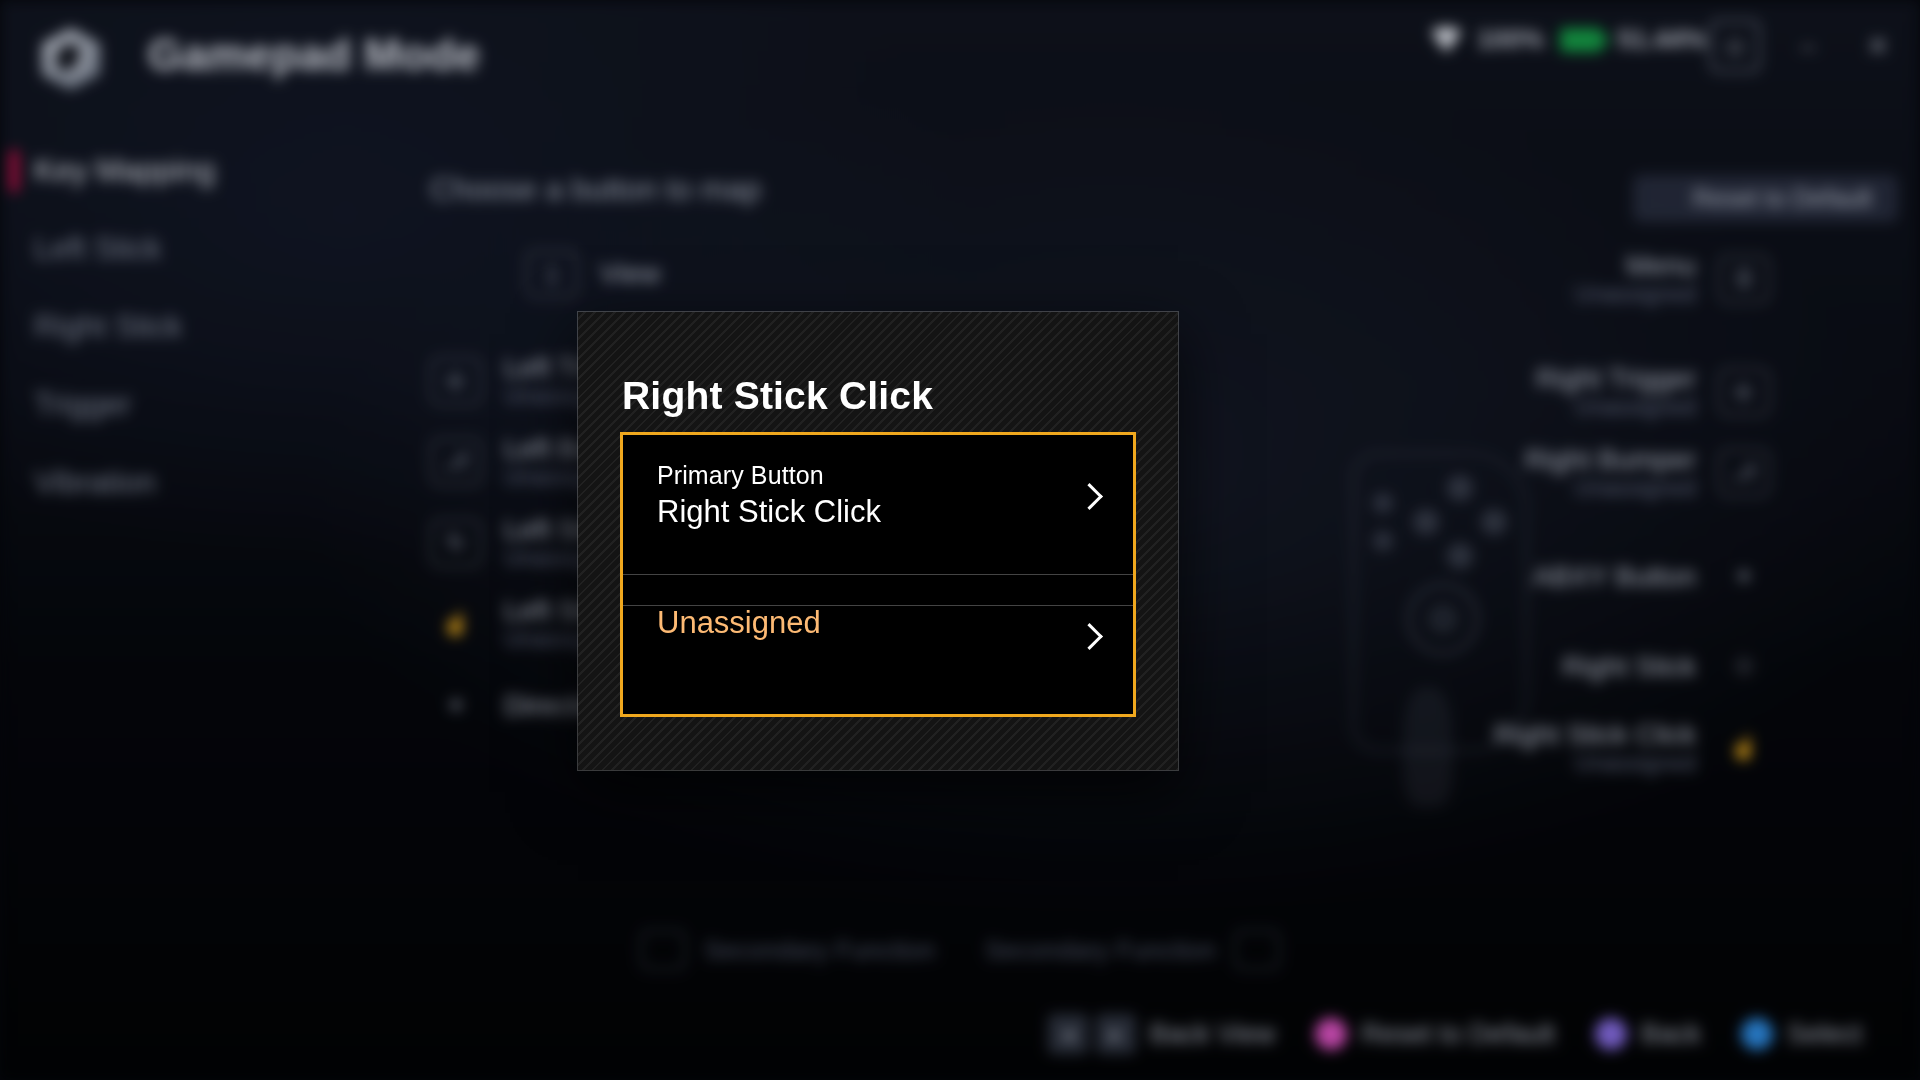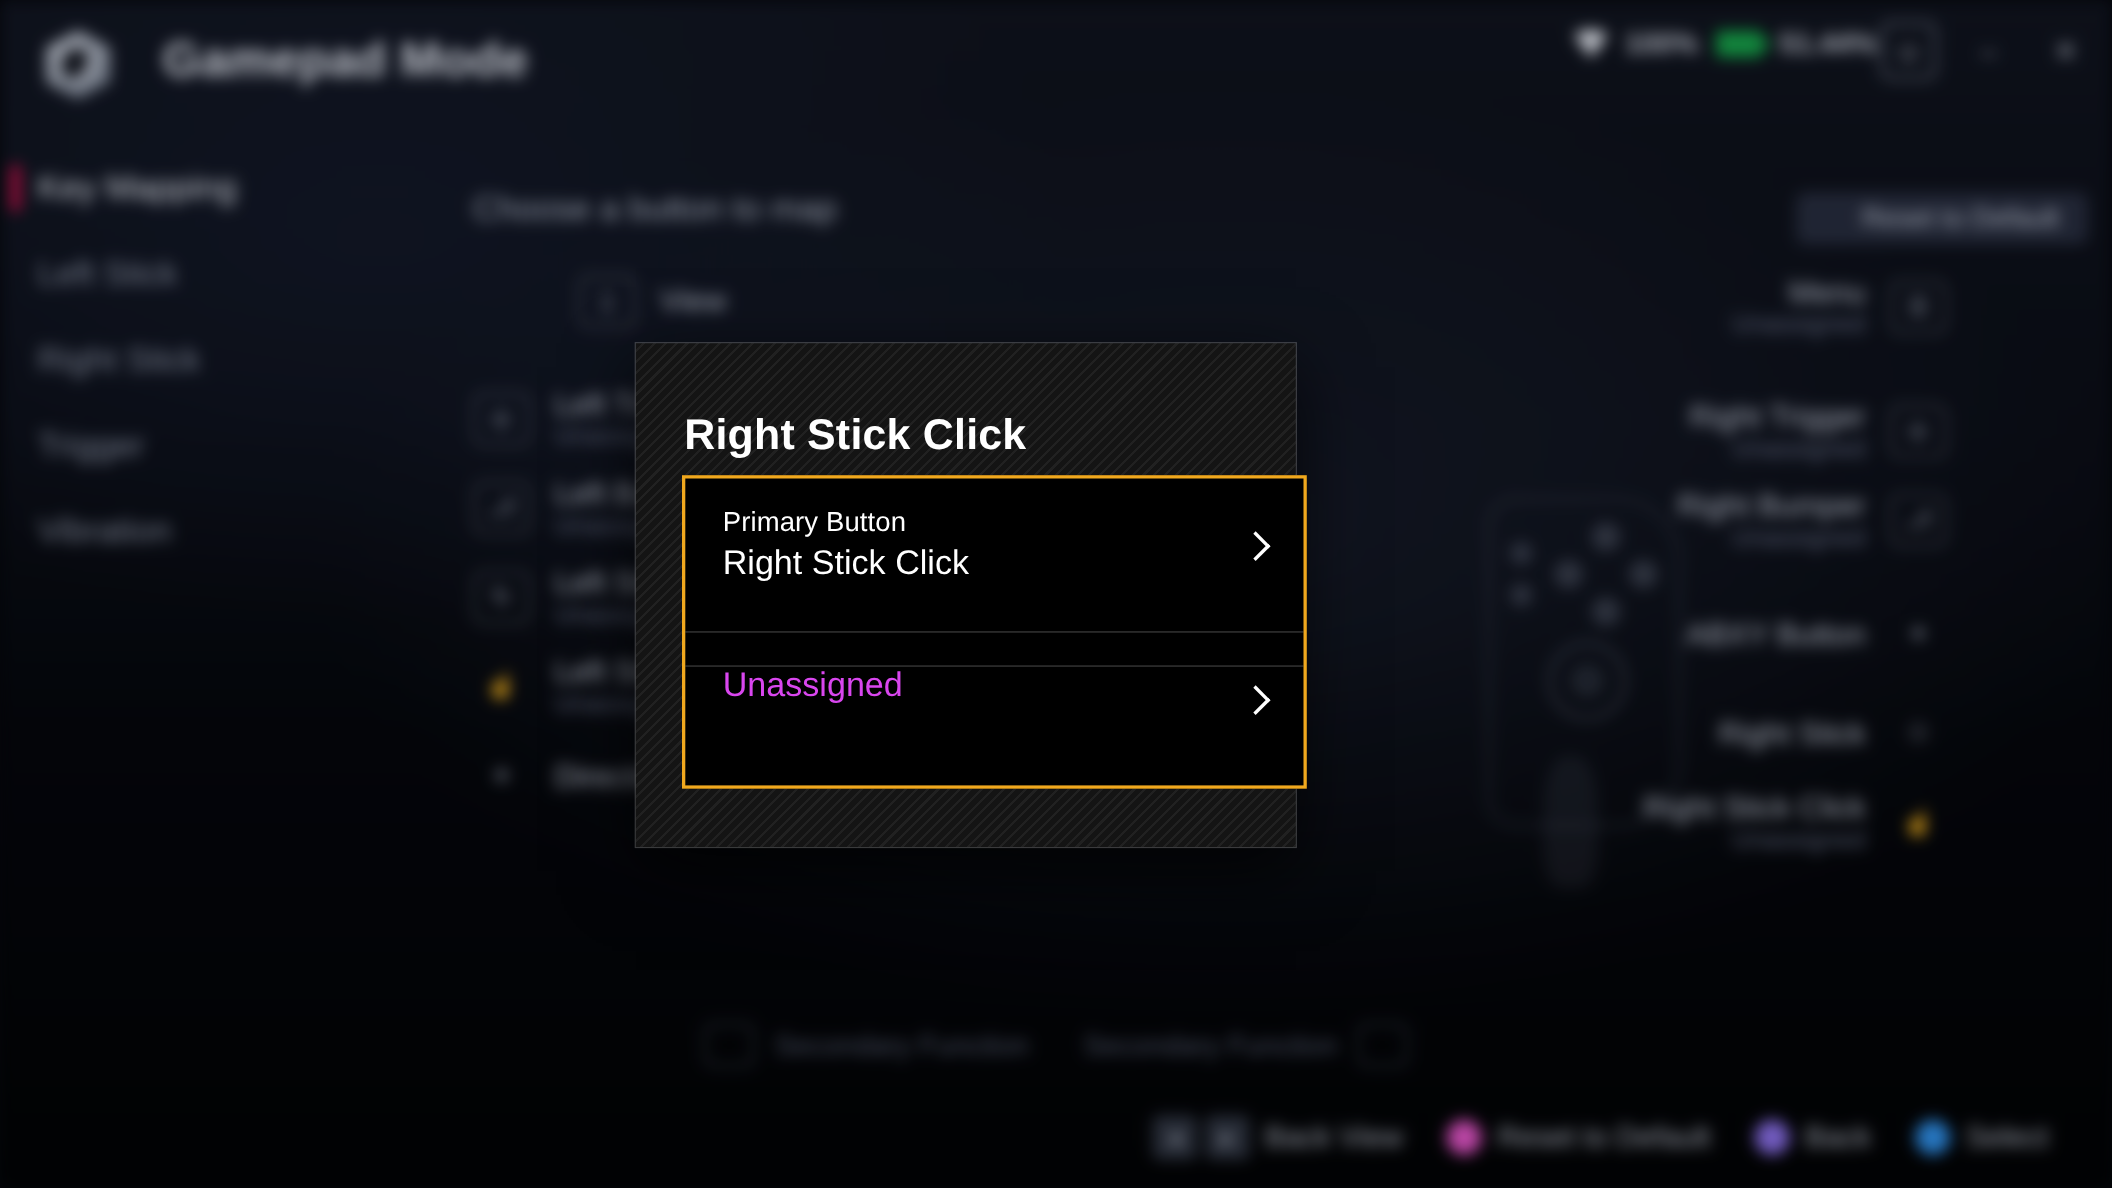--- a/index.html
+++ b/index.html
@@ -156,28 +156,28 @@
         rgba(255,255,255,.055) 2px,
         rgba(0,0,0,0) 2px,
         rgba(0,0,0,0) 7px);
     box-shadow: 0 0 0 1px rgba(190,190,190,.30), 0 22px 60px rgba(0,0,0,.75);
   }
   .modal-title {
     position:absolute; left:44px; top:62px;
     font-size:39px; font-weight:700; color:#ffffff; letter-spacing:.2px;
   }
   .opt-box {
-    position:absolute; left:42px; top:120px; width:568px; height:285px;
+    position:absolute; left:42px; top:120px; width:516px; height:285px;
     border:3px solid #f0a81e;
     background:#000000;
   }
   .opt-row { position:relative; height:140px; padding:26px 0 0 34px; }
   .opt-label { font-size:25px; color:#ffffff; letter-spacing:.1px; }
   .opt-value { font-size:31px; color:#ffffff; margin-top:4px; }
-  .opt-value.muted { color:#d946ef; }
+  .opt-value.muted { color:#fdba74; }
   .opt-chev {
     position:absolute; right:34px; top:52px;
     width:19px; height:19px;
     border-top:3px solid #ffffff; border-right:3px solid #ffffff;
     transform:rotate(45deg);
   }
   .opt-div { position:absolute; left:0; right:0; height:1px; background:rgba(150,150,150,.45); }
   .opt-div.d1 { top:139px; }
   .opt-div.d2 { top:170px; }
 </style>

